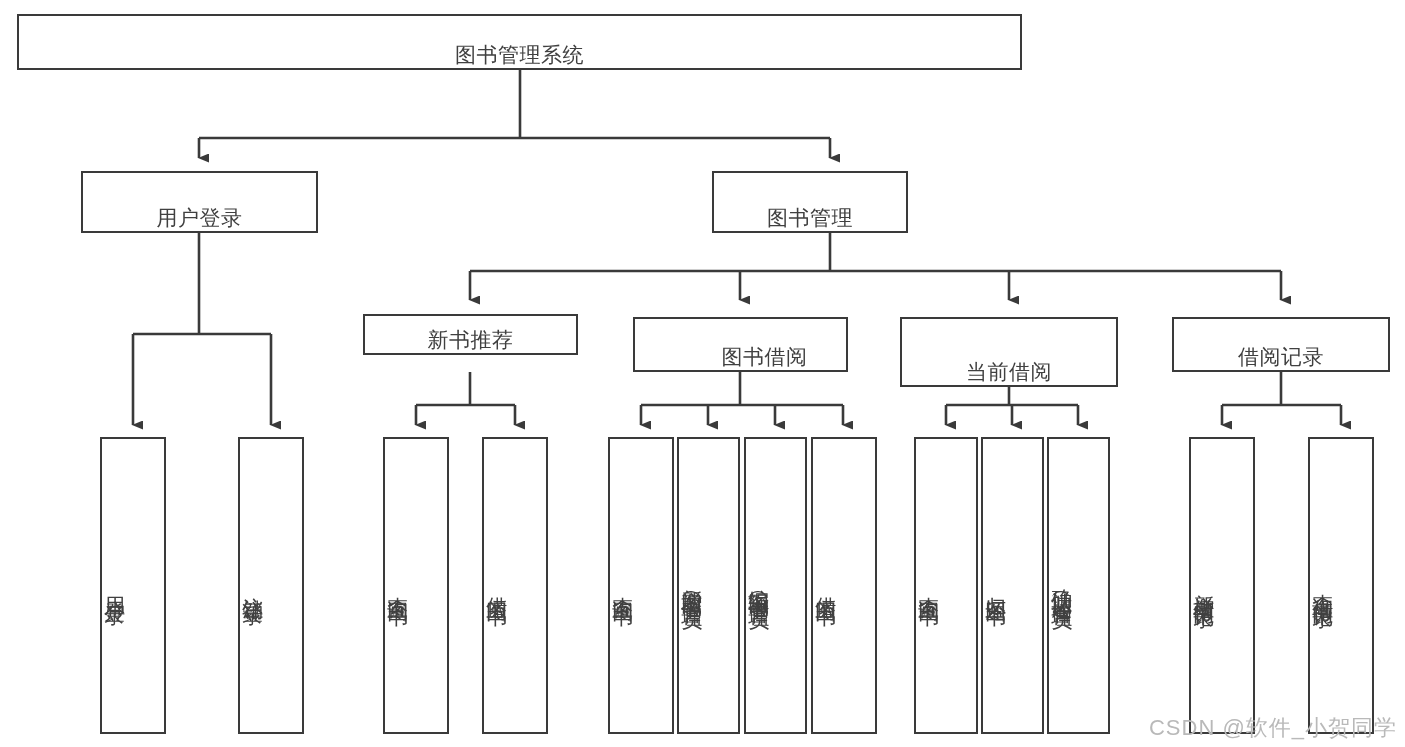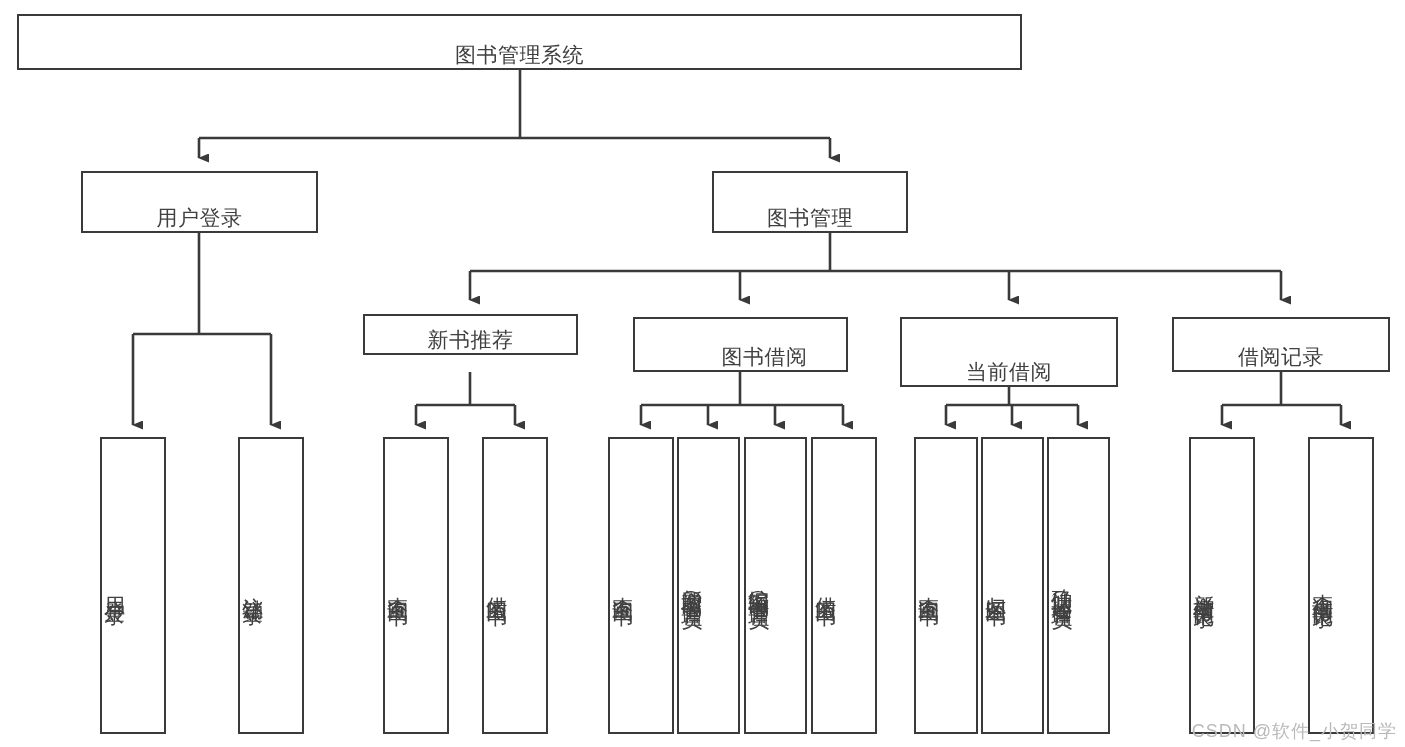--- a/index.html
+++ b/index.html
@@ -53,21 +53,21 @@
     text-align: center;
     white-space: nowrap;
   }
   .node.vertical .node-label {
     white-space: normal;
   }
   #watermark {
     position: absolute;
     right: 8px;
     bottom: 4px;
-    font-size: 18px;
+    font-size: 22px;
     color: #b9b9b9;
     letter-spacing: 1px;
     white-space: nowrap;
     pointer-events: none;
   }
 </style>
 </head>
 <body>
 
 <div id="diagram-root">

